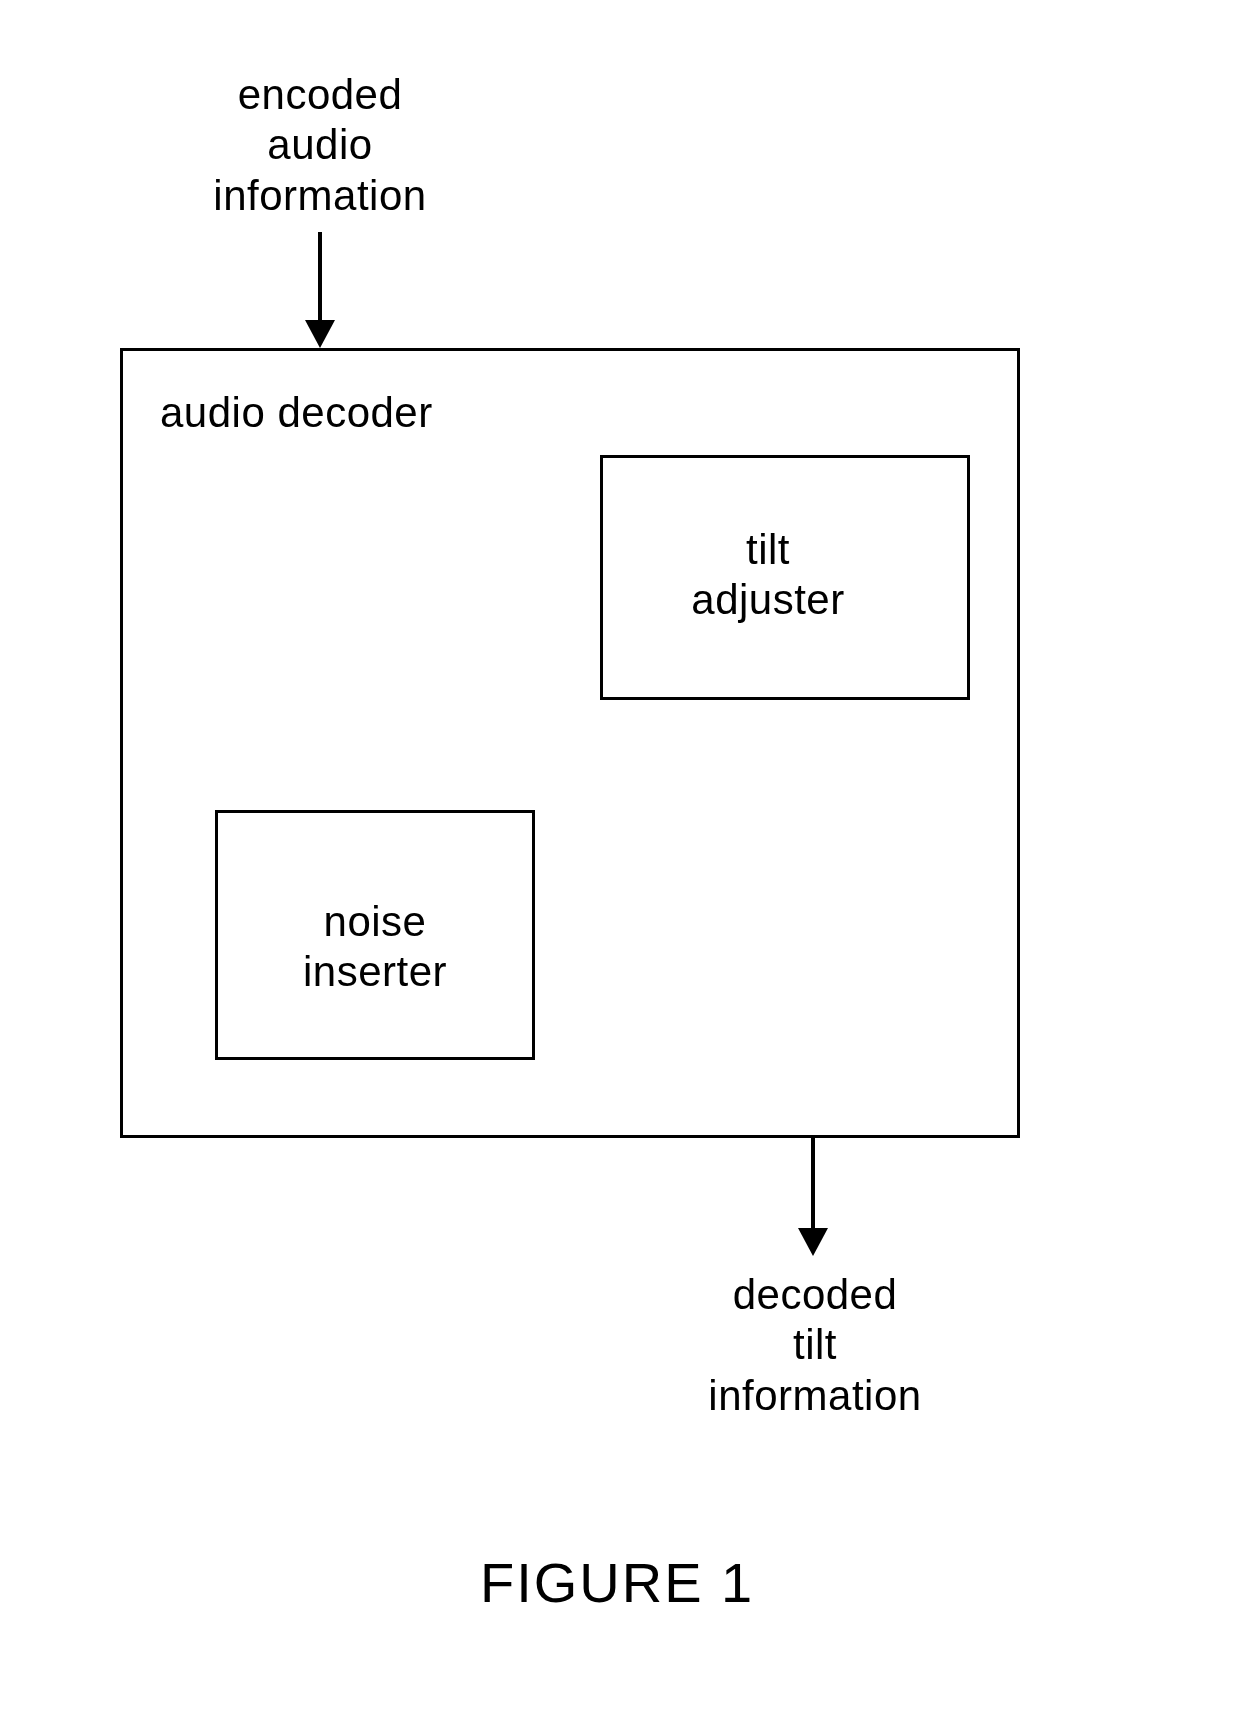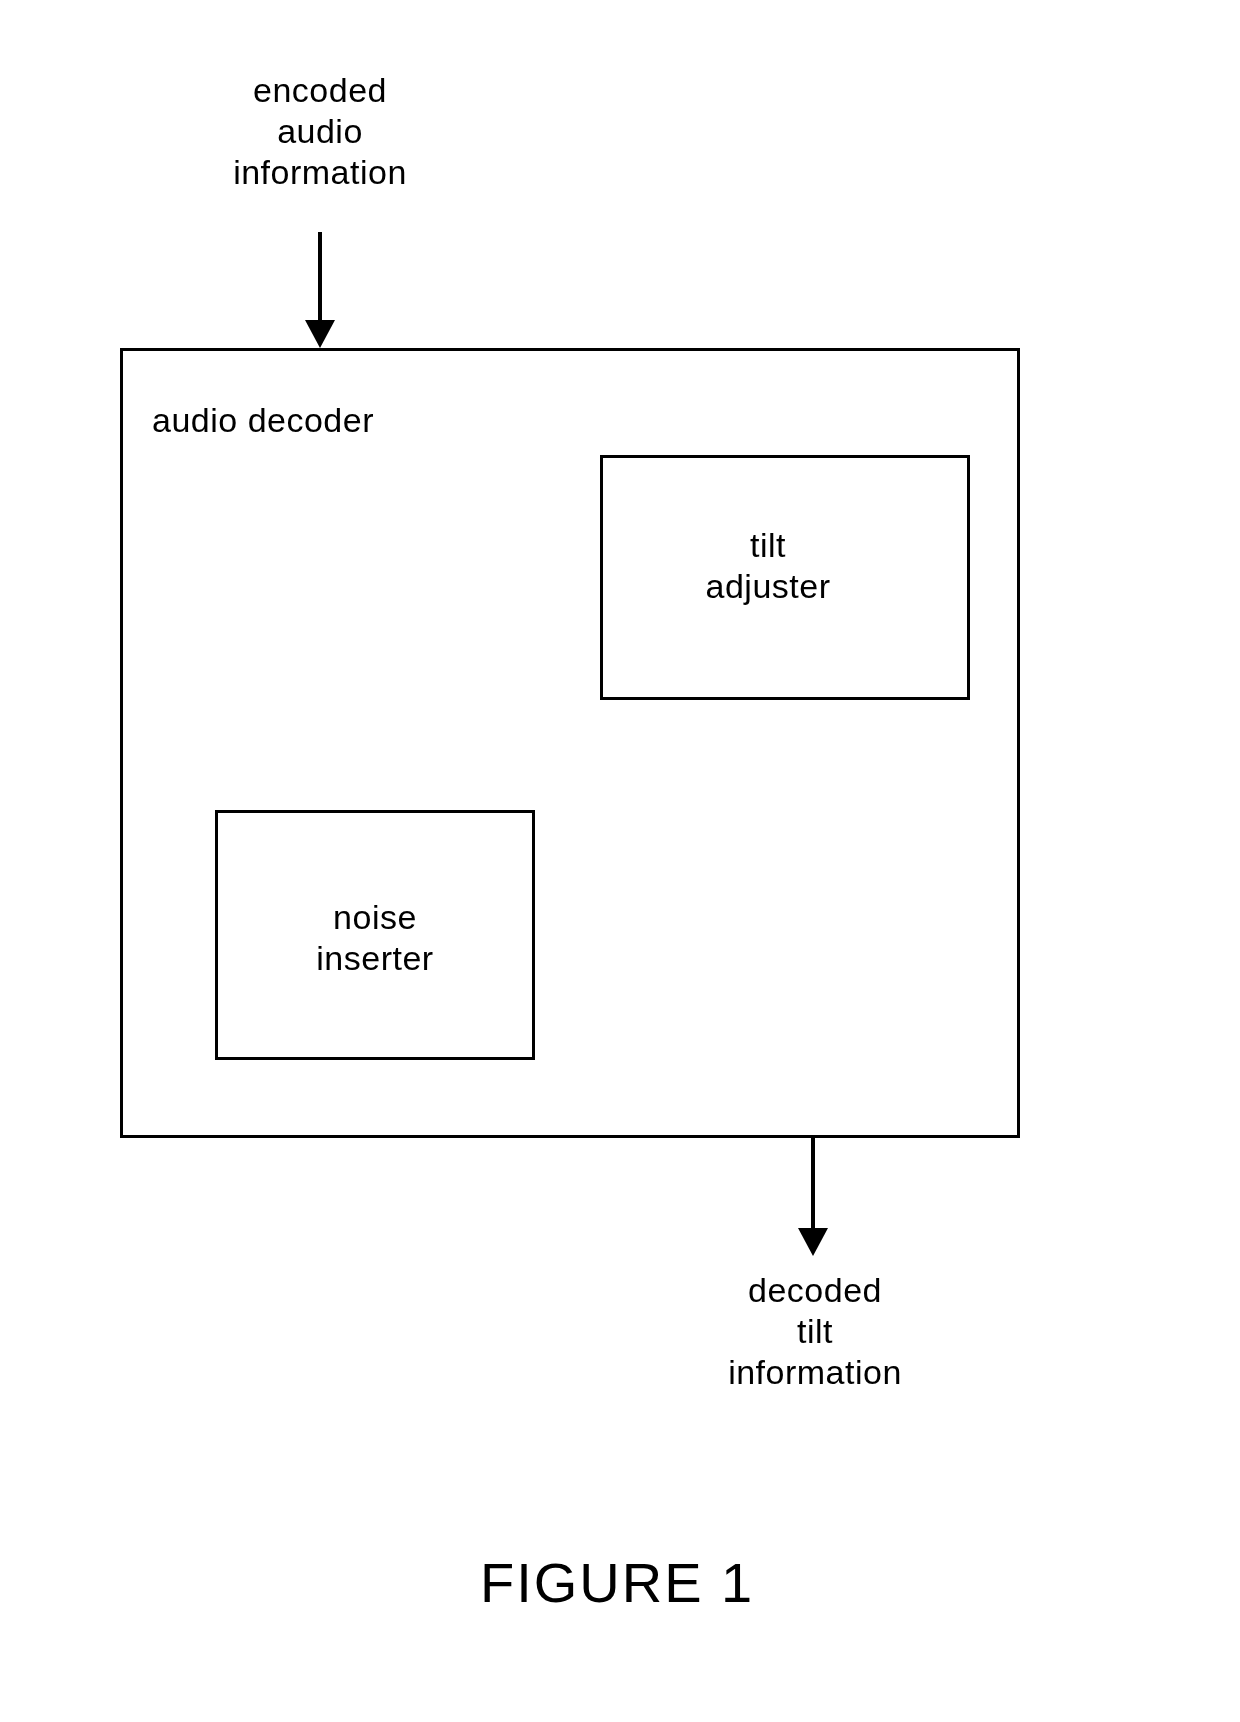--- a/index.html
+++ b/index.html
@@ -6,21 +6,21 @@
     body {
       width: 1240px;
       height: 1722px;
       background: white;
       font-family: Arial, Helvetica, sans-serif;
       position: relative;
     }
     .label-text {
       position: absolute;
       text-align: center;
-      font-size: 34px;
+      font-size: 42px;
       line-height: 1.2;
       color: black;
       font-weight: 300;
       letter-spacing: 0.5px;
     }
     .box {
       position: absolute;
       border: 3px solid black;
       background: white;
     }
@@ -45,21 +45,21 @@
 
 <div class="label-text" style="left: 195px; top: 70px; width: 250px; white-space: pre-line;">encoded
 audio
 information</div>
 
 <div class="arrow-line" style="left: 318px; top: 232px; width: 4px; height: 95px;"></div>
 <div class="arrow-head" style="left: 305px; top: 320px; border-left: 15px solid transparent; border-right: 15px solid transparent; border-top: 28px solid black;"></div>
 
 <div class="box" style="left: 120px; top: 348px; width: 900px; height: 790px;"></div>
 
-<div class="label-text" style="left: 152px; top: 388px; text-align: left; margin-top: 12px;">audio decoder</div>
+<div class="label-text" style="left: 160px; top: 388px; text-align: left;">audio decoder</div>
 
 <div class="box" style="left: 600px; top: 455px; width: 370px; height: 245px;"></div>
 <div class="label-text" style="left: 600px; top: 525px; width: 336px; white-space: pre-line;">tilt
 adjuster</div>
 
 <div class="box" style="left: 215px; top: 810px; width: 320px; height: 250px;"></div>
 <div class="label-text" style="left: 215px; top: 885px; width: 320px; white-space: pre-line; margin-top: 12px;">noise
 inserter</div>
 
 <div class="arrow-line" style="left: 811px; top: 1138px; width: 4px; height: 98px;"></div>

